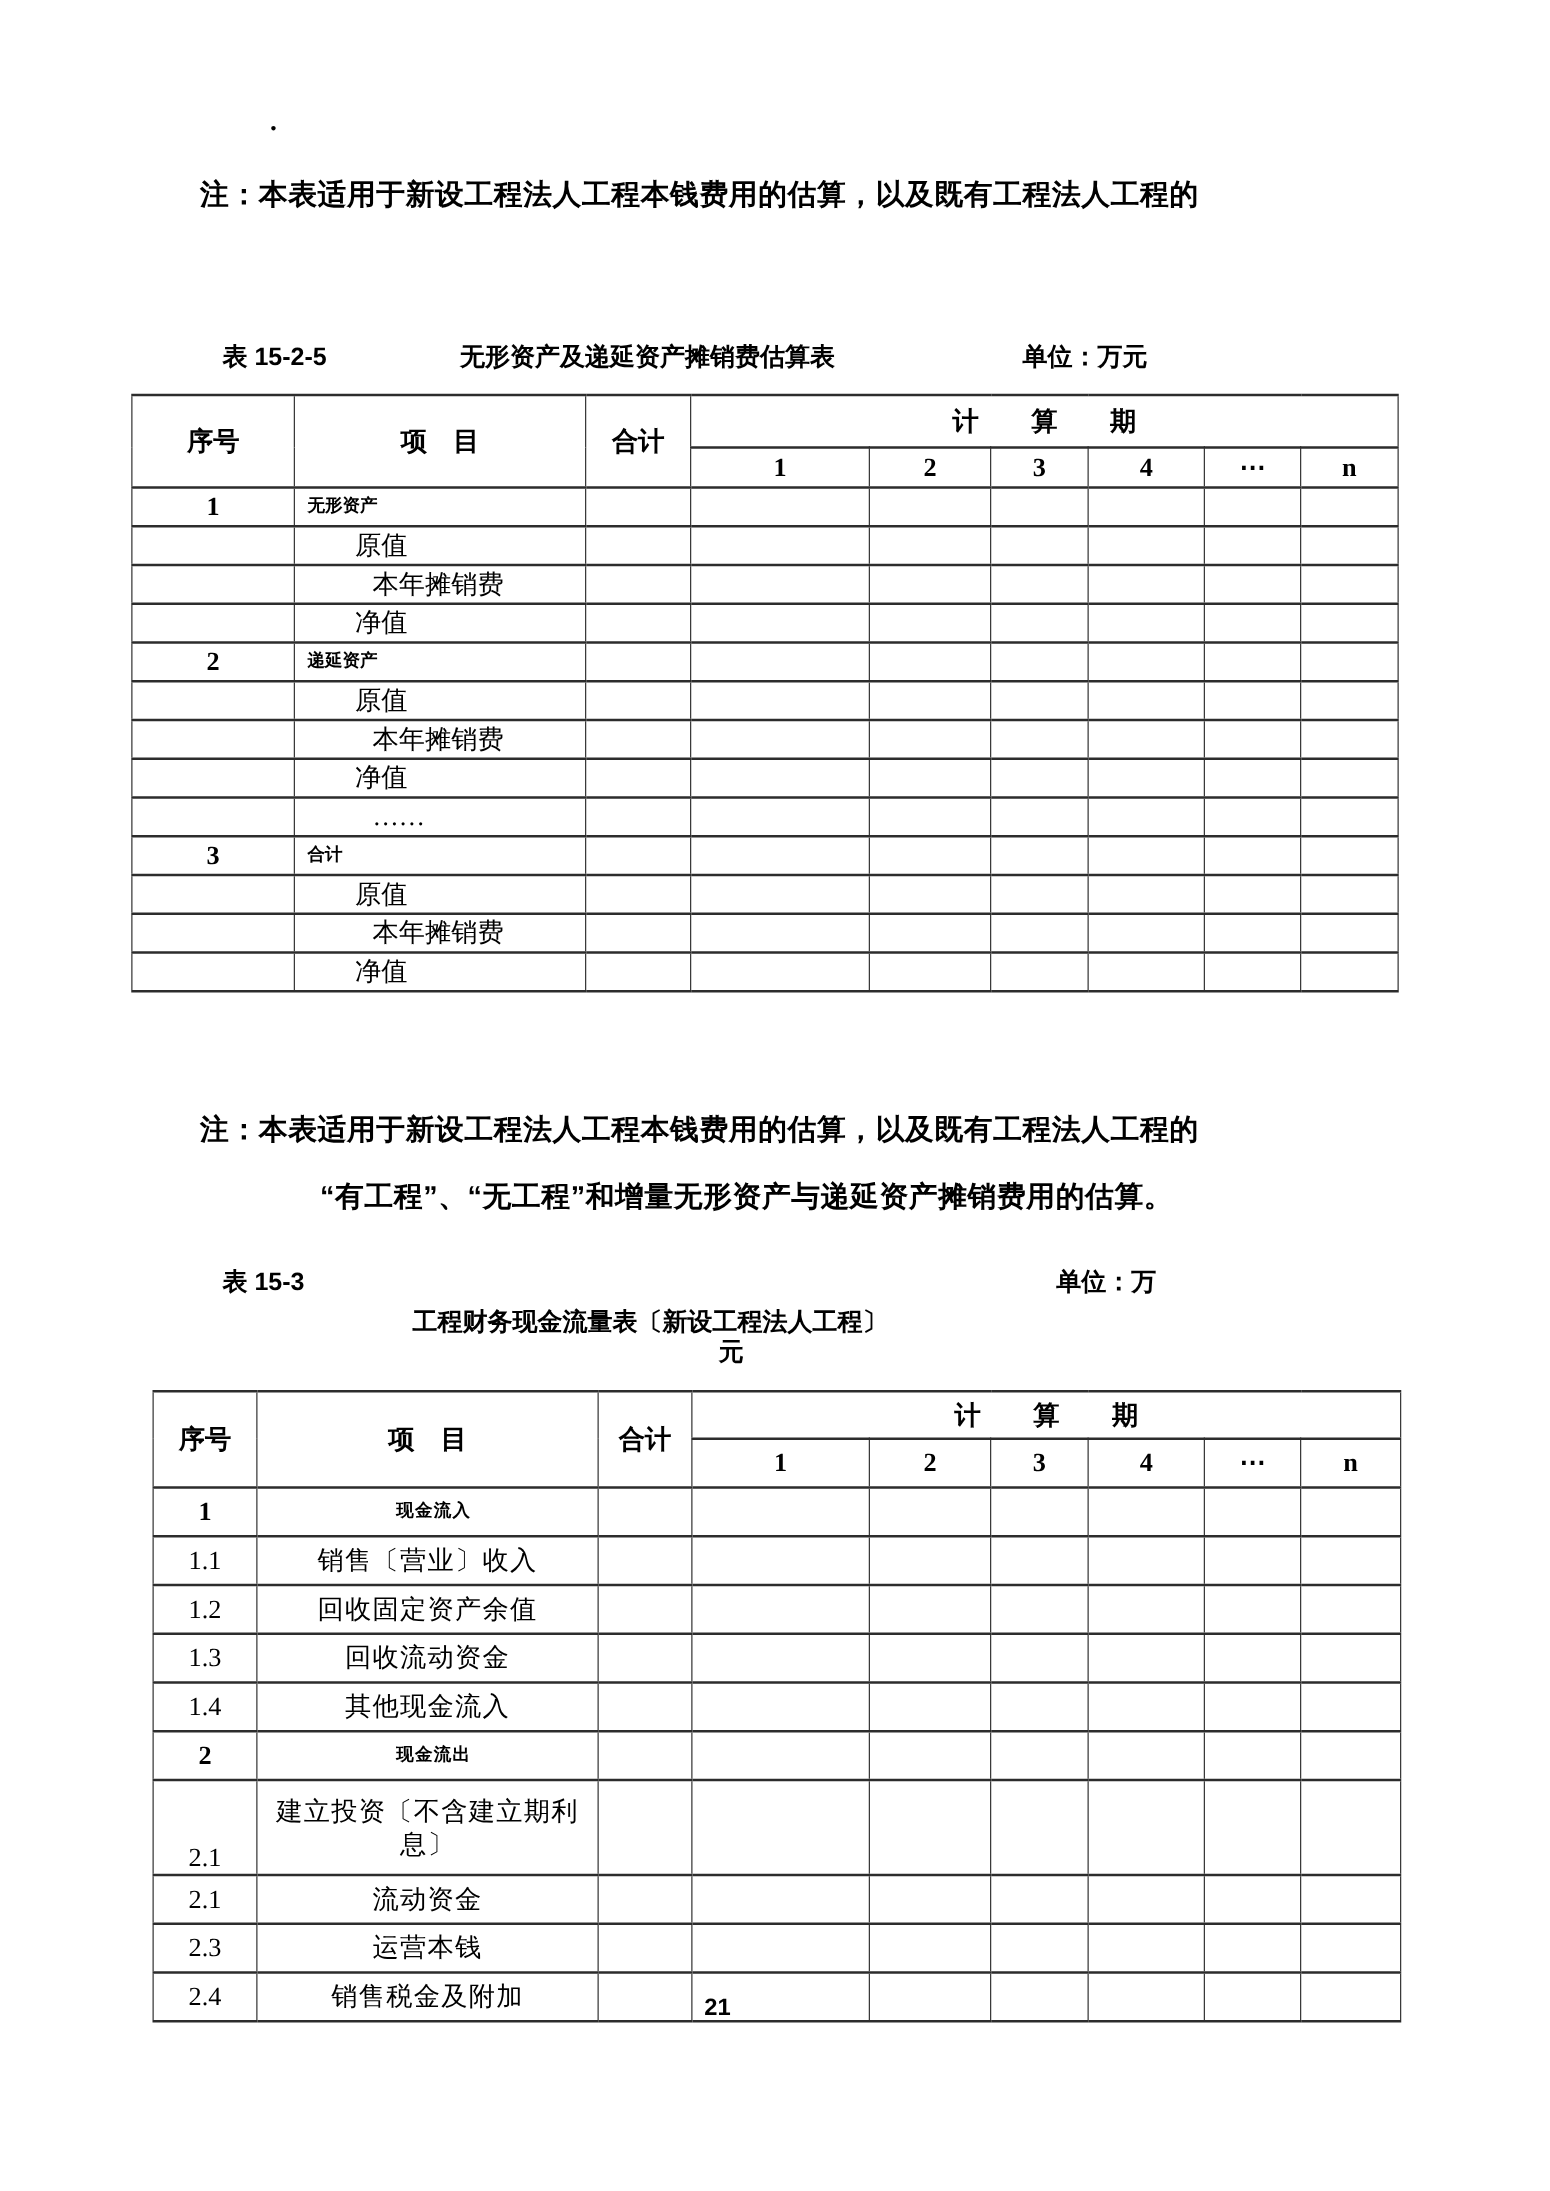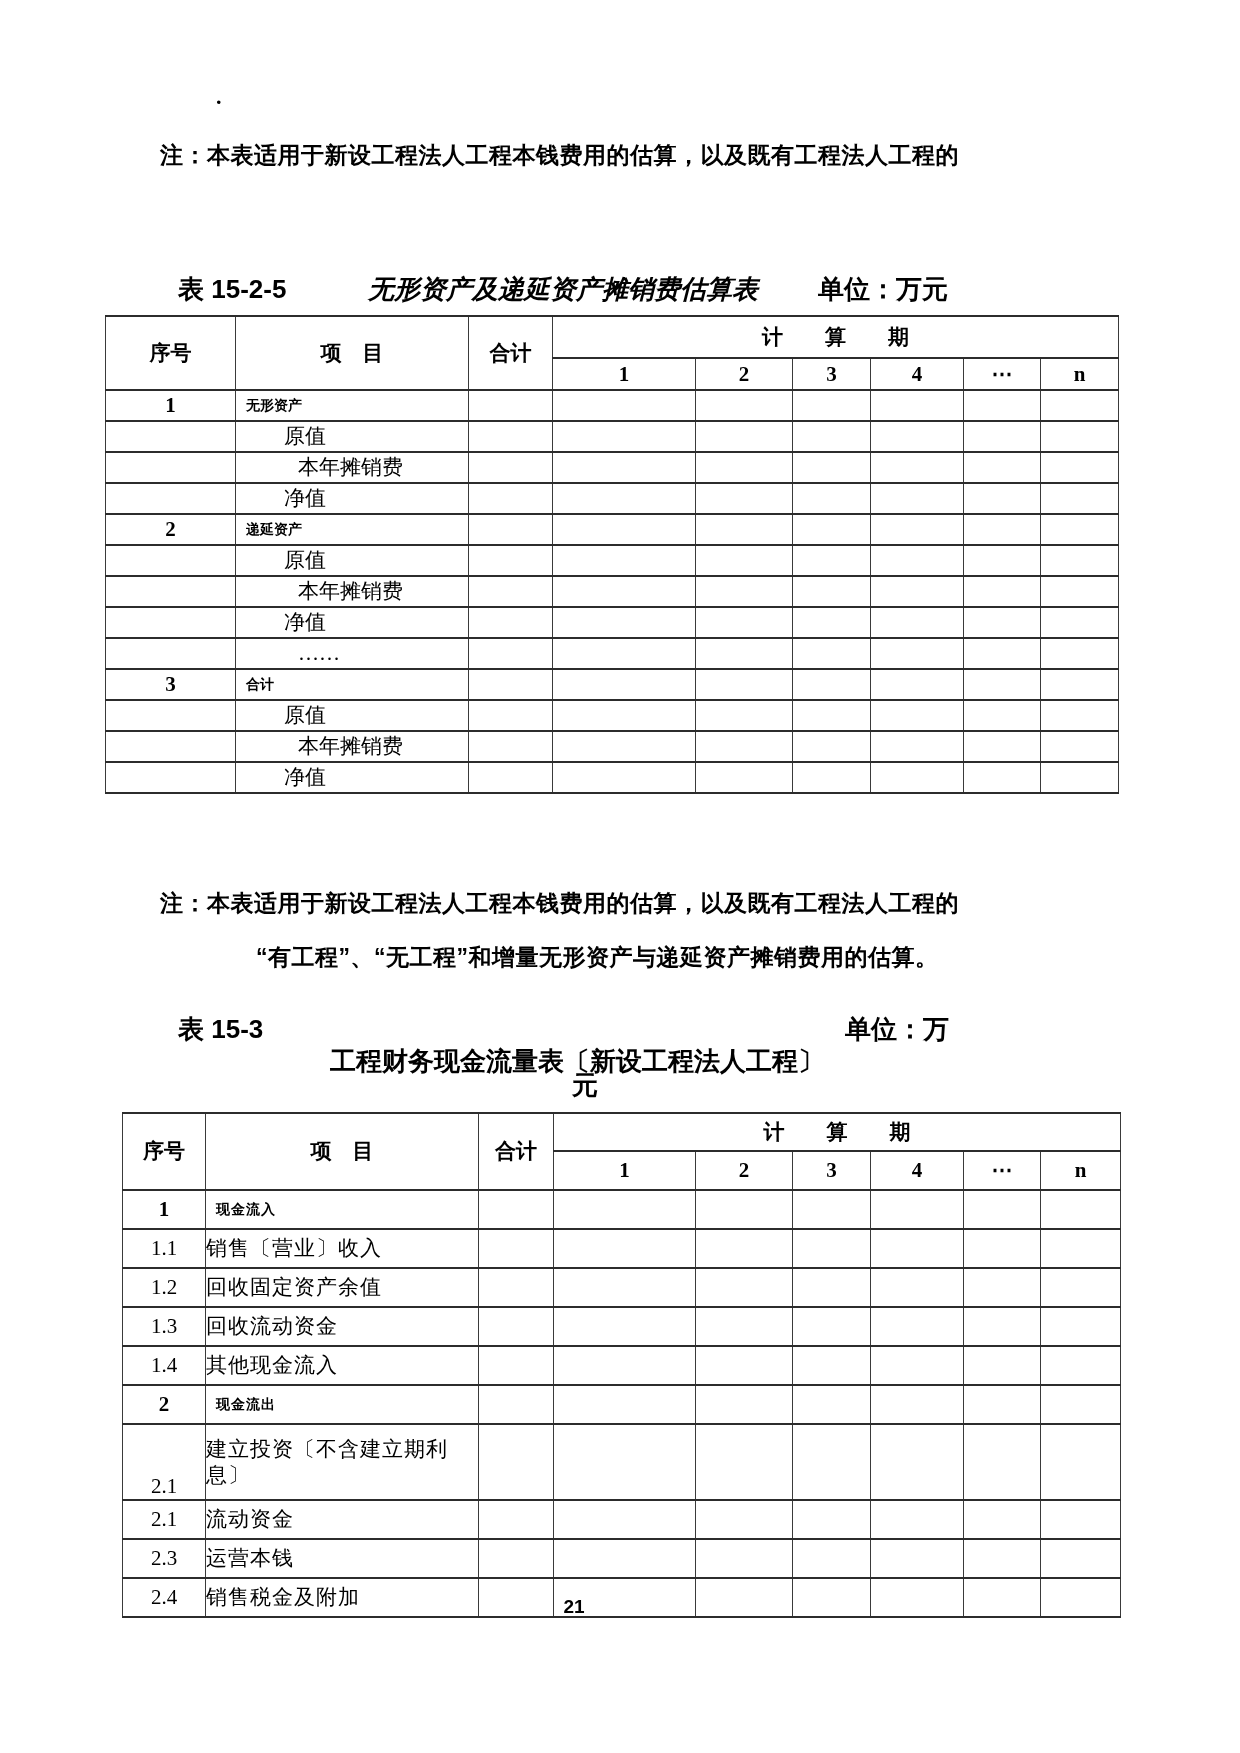--- a/index.html
+++ b/index.html
@@ -10,23 +10,23 @@
   .abs{position:absolute;}
   .stray-dot{left:216px;top:84px;font-size:22px;font-weight:bold;}
   
   .note-line{font-family:"Liberation Sans","DejaVu Sans",sans-serif;font-weight:bold;
     font-size:23px;letter-spacing:0.5px;white-space:nowrap;}
   .n1l1{left:160px;top:140px;}
   .n1l2{left:215px;top:194px;}
   .n2l1{left:160px;top:888px;}
   .n2l2{left:215px;top:942px;margin-left:41px;}
   .cap{font-family:"Liberation Sans","DejaVu Sans",sans-serif;font-weight:bold;
-    font-size:26px;white-space:nowrap;}
+    font-size:20px;white-space:nowrap;}
   .t1-label{left:178px;top:272px;}
-  .t1-title{left:368px;top:272px;font-style:italic;}
+  .t1-title{left:368px;top:272px;}
   .t1-unit{left:818px;top:272px;}
   .t2-label{left:178px;top:1012px;}
   .t2-title{left:330px;top:1044px;}
   .t2-unit{left:845px;top:1012px;}
   .t2-unit2{left:0;top:1068px;width:1170px;text-align:center;}
   
   table.est{border-collapse:collapse;table-layout:fixed;}
   table.est th,table.est td{
     border-left:1px solid #3a3a3a;border-right:1px solid #3a3a3a;
     border-top:2px solid #2c2c2c;border-bottom:2px solid #2c2c2c;
@@ -42,21 +42,21 @@
   #table1 td{height:29px;}
   #table2 td{height:37px;}
   #table2 tr.tall td{height:74px;}
   td.seq{text-align:center;vertical-align:middle;font-size:20px;}
   td.item{text-align:left;vertical-align:middle;padding-left:12px;}
   .ind1{padding-left:48px !important;}
   .ind2{padding-left:62px !important;}
   tr.cat td{font-weight:bold;}
   tr.cat td.item{padding-left:10px;font-size:14px;}
   td.seq-low{vertical-align:bottom;padding-bottom:8px;}
-  #table2 td.item{letter-spacing:1px;}
+  #table2 td.item{letter-spacing:1px;text-align:center;}
   .pageno{left:0;top:1596px;width:1148px;text-align:center;
     font-size:19px;font-weight:bold;font-family:Liberation Sans, sans-serif;}
 </style>
 </head>
 <body>
 
 <div class="page">
 
   <span class="abs stray-dot">.</span>
 

